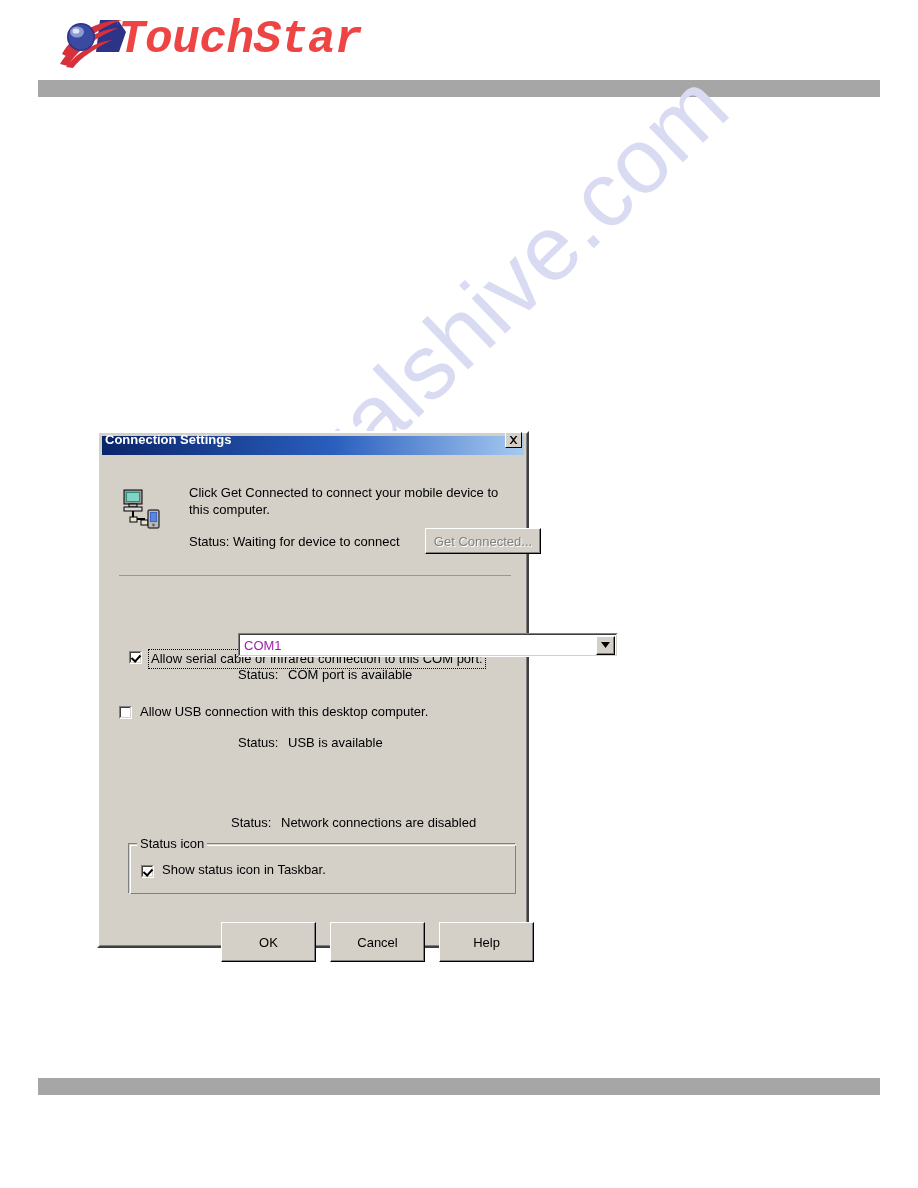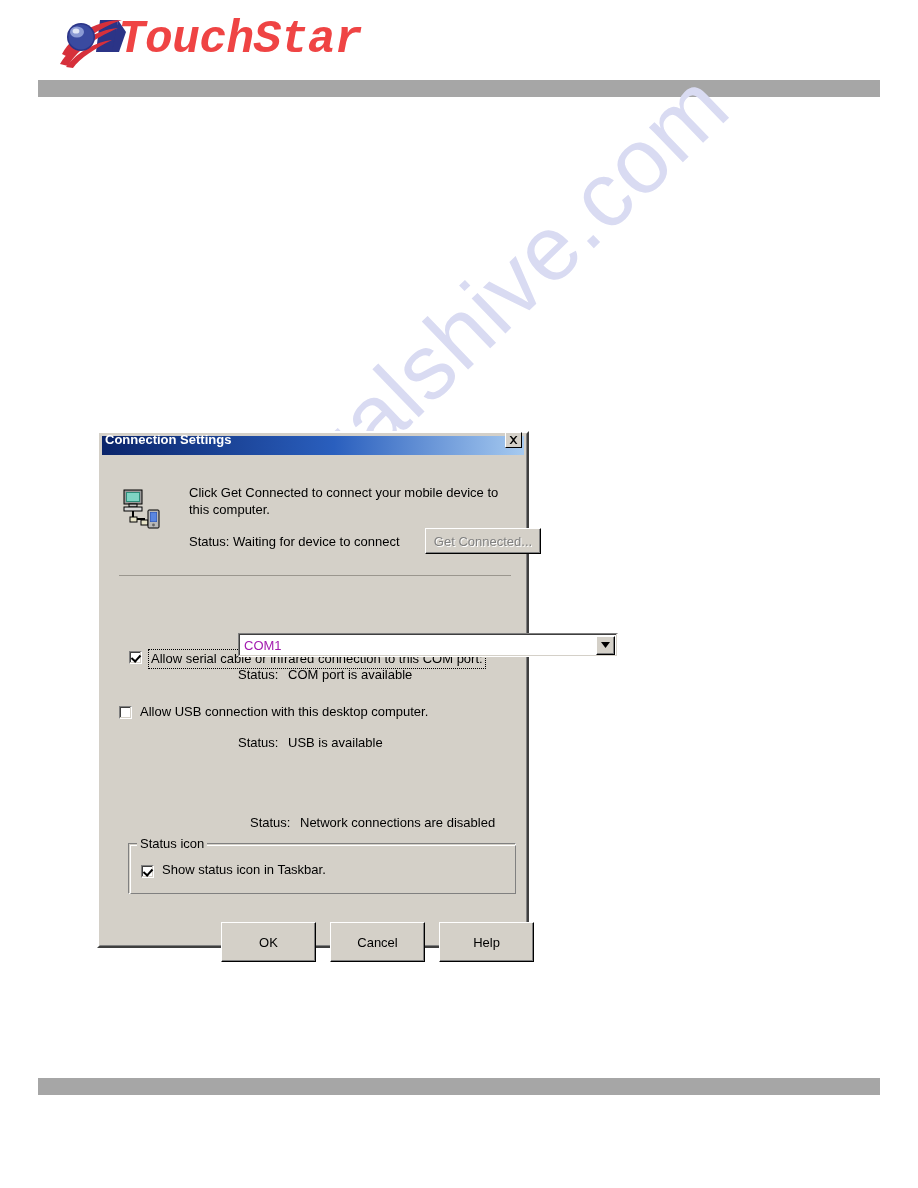--- a/index.html
+++ b/index.html
@@ -469,21 +469,21 @@
         </div>
 
         <div class="cb-line" style="left:17px; top:249px;">
           <div class="checkbox"></div>
           <div class="cb-label">Allow USB connection with this desktop computer.</div>
         </div>
         <div class="status-line" style="left:136px; top:280px;">
           <span class="lbl">Status:</span><span>USB is available</span>
         </div>
 
-        <div class="status-line" style="left:148px; top:360px;">
+        <div class="status-line" style="left:129px; top:360px;">
           <span class="lbl">Status:</span><span>Network connections are disabled</span>
         </div>
 
         <div class="groupbox">
           <div class="groupbox-title">Status icon</div>
           <div class="group-cb">
             <div class="checkbox checked"></div>
             <div class="cb-label">Show status icon in Taskbar.</div>
           </div>
         </div>

